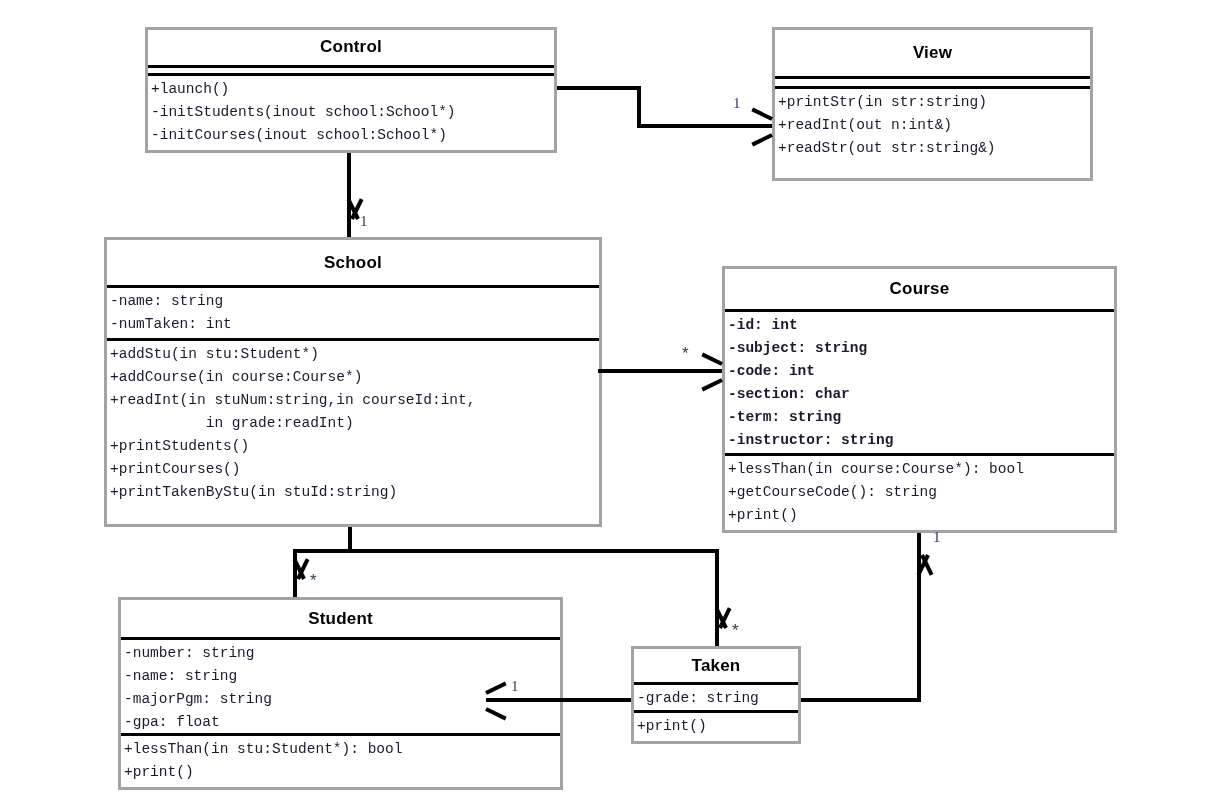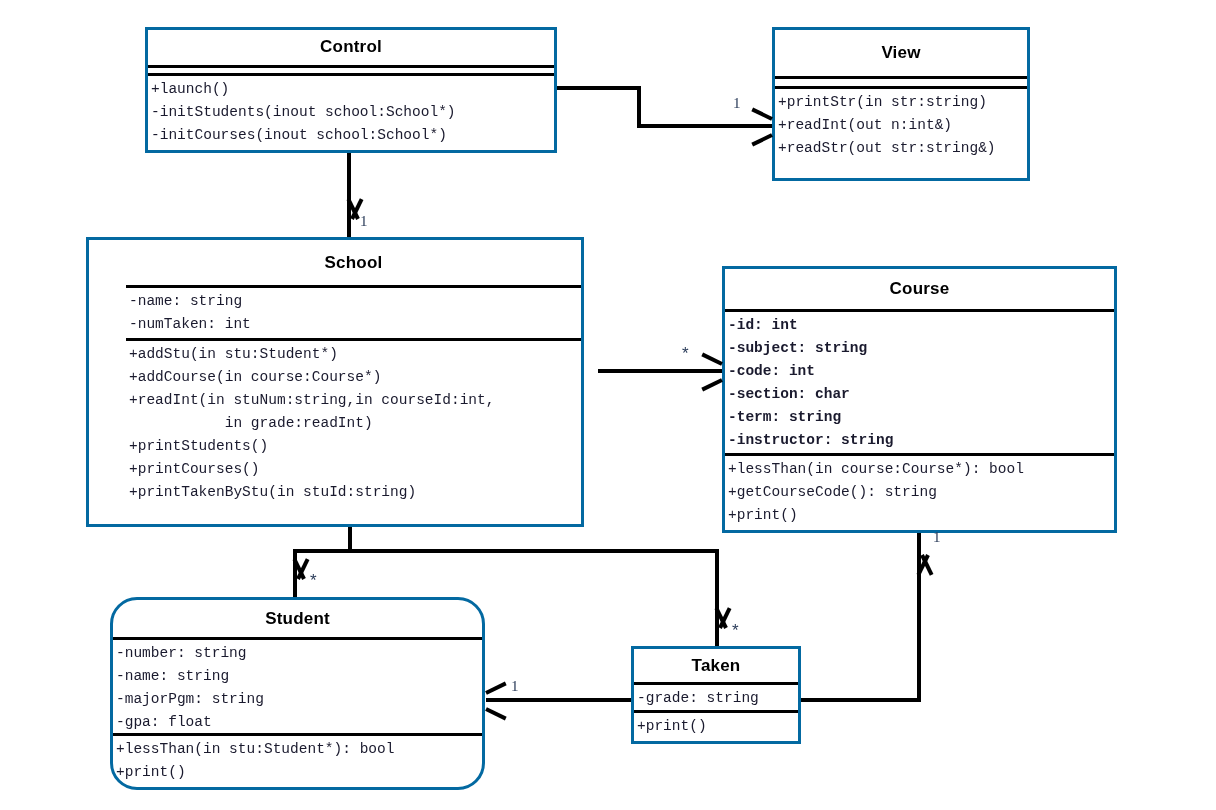--- a/index.html
+++ b/index.html
@@ -13,21 +13,21 @@
     height: 810px;
     background: #ffffff;
     font-family: "Liberation Sans", sans-serif;
     overflow: hidden;
   }
 
   
   .uml-class {
     position: absolute;
     box-sizing: border-box;
-    border: 3px solid #0369a1;
+    border: 3px solid #a3a3a3;
     background: #ffffff;
     display: flex;
     flex-direction: column;
   }
   .cls-name {
     box-sizing: border-box;
     width: 100%;
     text-align: center;
     font-family: "Liberation Sans", sans-serif;
     font-weight: bold;
@@ -99,31 +99,31 @@
   <div class="uml-class" style="left:145px; top:27px; width:412px; height:126px;">
     <div class="cls-name" style="height:46px;">Control</div>
     <div class="compartment empty" style="height:10px;"></div>
     <div class="compartment" style="flex:1;">
       <div class="member">+launch()</div>
       <div class="member">-initStudents(inout school:School*)</div>
       <div class="member">-initCourses(inout school:School*)</div>
     </div>
   </div>
 
-  <div class="uml-class" style="left:772px; top:27px; width:258px; height:154px;">
+  <div class="uml-class" style="left:772px; top:27px; width:321px; height:154px;">
     <div class="cls-name" style="height:46px;">View</div>
     <div class="compartment empty" style="height:10px;"></div>
     <div class="compartment" style="flex:1;">
       <div class="member">+printStr(in str:string)</div>
       <div class="member">+readInt(out n:int&amp;)</div>
       <div class="member">+readStr(out str:string&amp;)</div>
     </div>
   </div>
 
-  <div class="uml-class" style="left:86px; top:237px; width:498px; height:290px;padding-left:37px;">
+  <div class="uml-class" style="left:104px; top:237px; width:498px; height:290px;">
     <div class="cls-name" style="height:45px;">School</div>
     <div class="compartment" style="height:53px;">
       <div class="member">-name: string</div>
       <div class="member">-numTaken: int</div>
     </div>
     <div class="compartment" style="flex:1;">
       <div class="member">+addStu(in stu:Student*)</div>
       <div class="member">+addCourse(in course:Course*)</div>
       <div class="member">+readInt(in stuNum:string,in courseId:int,</div>
       <div class="member">           in grade:readInt)</div>
@@ -143,21 +143,21 @@
       <div class="member">-term: string</div>
       <div class="member">-instructor: string</div>
     </div>
     <div class="compartment" style="flex:1;">
       <div class="member">+lessThan(in course:Course*): bool</div>
       <div class="member">+getCourseCode(): string</div>
       <div class="member">+print()</div>
     </div>
   </div>
 
-  <div class="uml-class" style="left:110px; top:597px; width:375px; height:193px;border-radius:27px;">
+  <div class="uml-class" style="left:118px; top:597px; width:445px; height:193px;">
     <div class="cls-name" style="height:41px;">Student</div>
     <div class="compartment" style="height:96px;">
       <div class="member">-number: string</div>
       <div class="member">-name: string</div>
       <div class="member">-majorPgm: string</div>
       <div class="member">-gpa: float</div>
     </div>
     <div class="compartment" style="flex:1;">
       <div class="member">+lessThan(in stu:Student*): bool</div>
       <div class="member">+print()</div>

